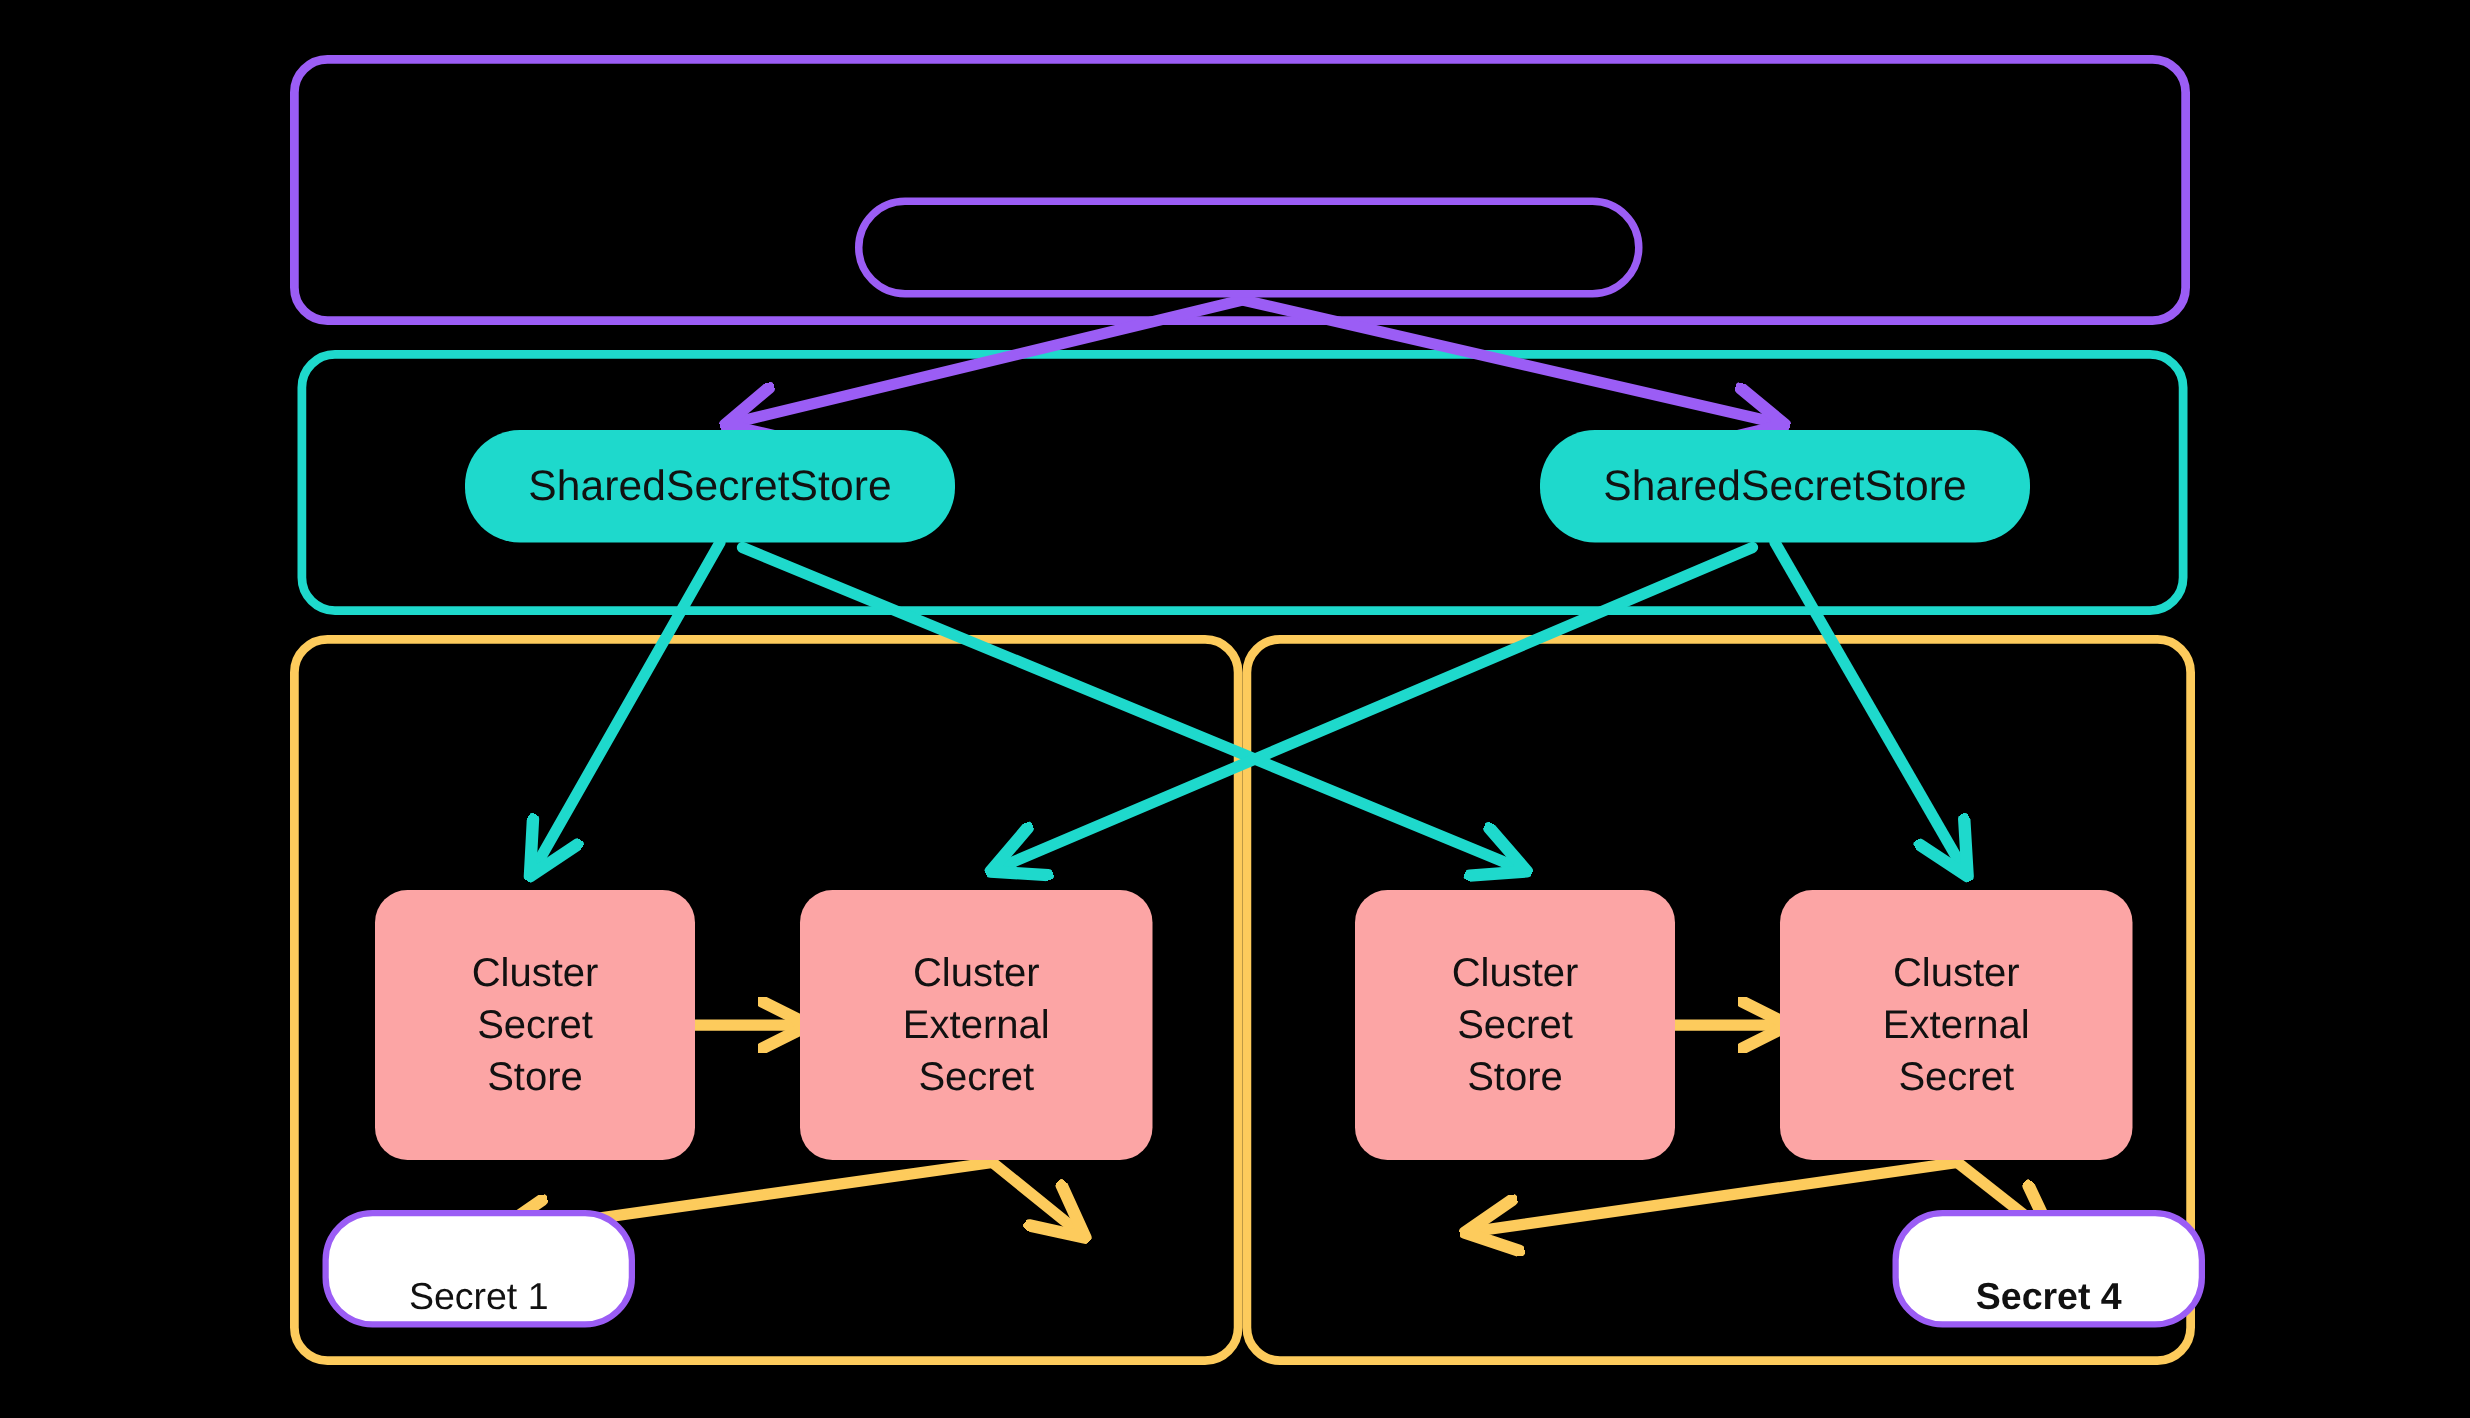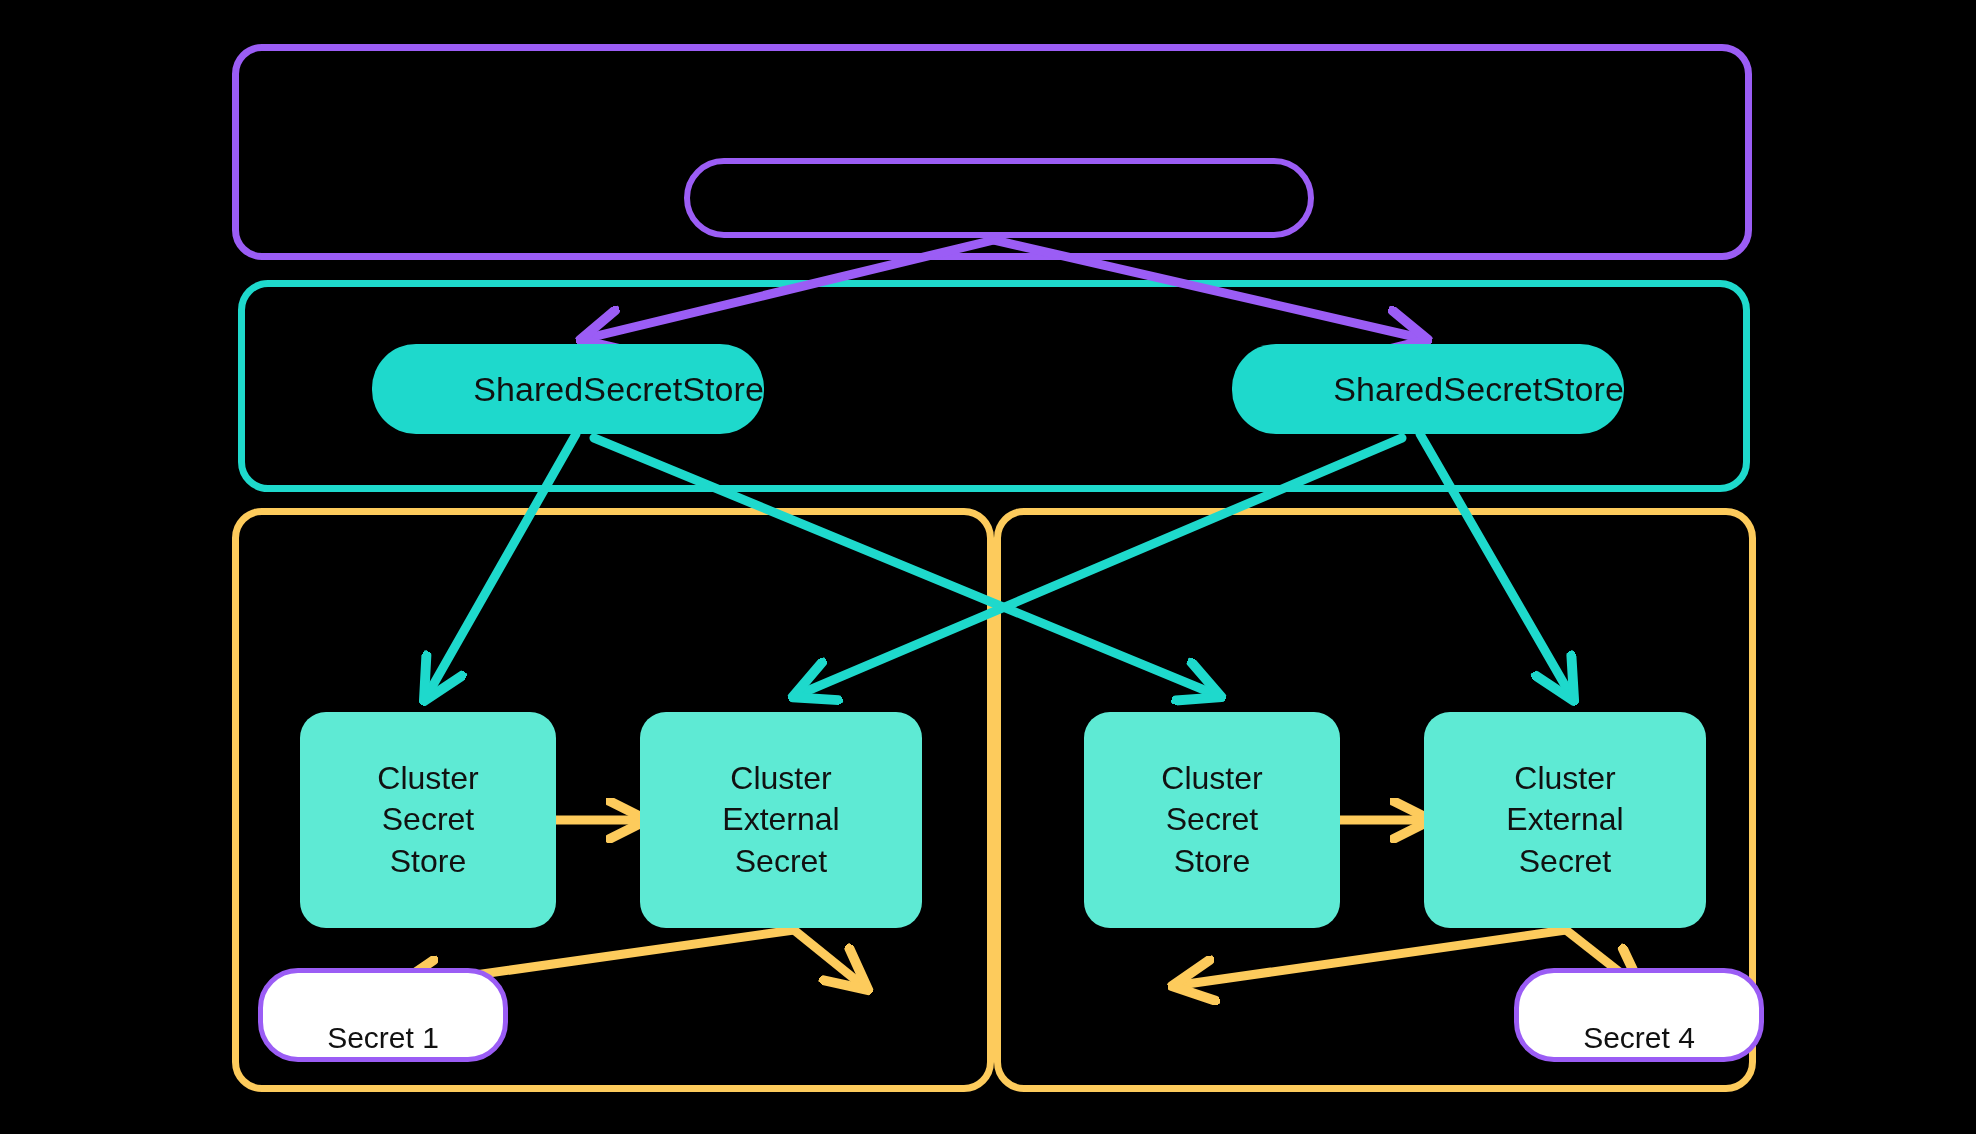--- a/index.html
+++ b/index.html
@@ -61,24 +61,23 @@
   .node-pill-outline {
     border: 6px solid #9b5df5;
     border-radius: 44px;
     background: transparent;
   }
   .node-teal {
     background: #1ed9cc;
     border-radius: 44px;
     font-size: 34px;
     letter-spacing: 0.1px;
-    justify-content: flex-end;
   }
   .node-yellow {
-    background: #5eead4;
+    background: #fca5a5;
     border-radius: 26px;
     font-size: 32px;
   }
   .node-secret {
     background: #ffffff;
     border: 5px solid #9b5df5;
     border-radius: 40px;
     font-size: 30px;
     align-items: flex-end;
   }
@@ -175,17 +174,17 @@
 External
 Secret</span>
   </div>
 
   <div class="node node-secret" style="left:258px; top:968px; width:250px; height:94px;">
     <span class="node-label">Secret 1</span>
   </div>
 
 
 
-  <div class="node node-secret" style="left:1514px; top:968px; width:250px; height:94px;">
+  <div class="node node-secret" style="left:1514px; top:968px; width:250px; height:94px;font-weight:bold;">
     <span class="node-label">Secret 4</span>
   </div>
 
 </div>
 
 </body></html>

